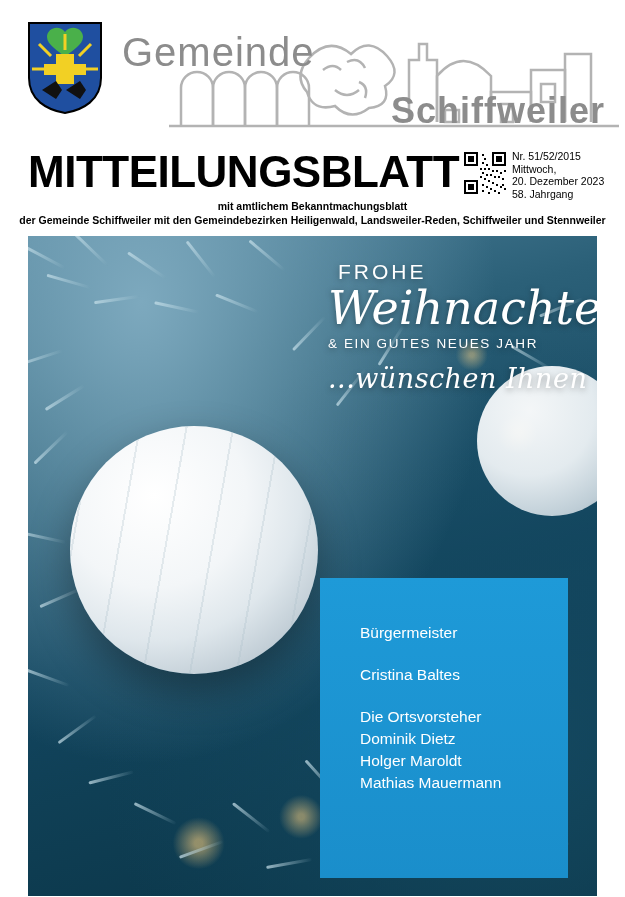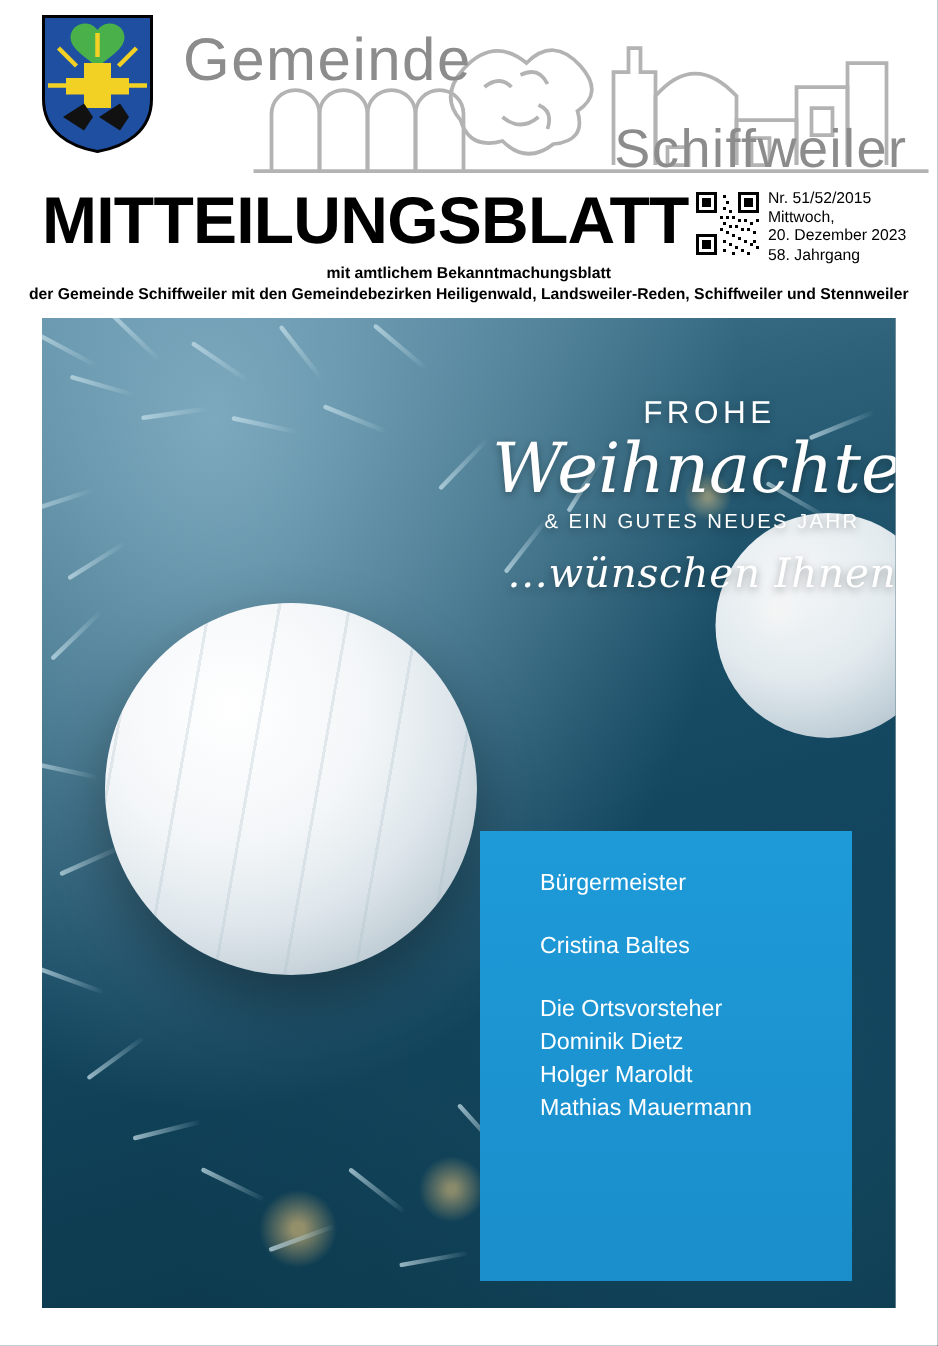--- a/index.html
+++ b/index.html
@@ -13,21 +13,21 @@
     font-family: "Liberation Sans", sans-serif;
     color: #000000;
     overflow: hidden;
     position: relative;
   }
 
   
   .masthead {
     position: relative;
     height: 124px;
-    margin: 0 14px;
+    margin: 12px 14px;
   }
 
   .coat-of-arms {
     position: absolute;
     left: 12px;
     top: 8px;
     width: 78px;
     height: 96px;
   }
 
@@ -40,21 +40,21 @@
     color: #8c8c8c;
     font-weight: 400;
   }
   .wordmark-bottom {
     position: absolute;
     right: 6px;
     top: 78px;
     font-size: 36px;
     letter-spacing: 1px;
     color: #8c8c8c;
-    font-weight: 400;
+    font-weight: 700;
   }
 
   .outline-art {
     position: absolute;
     left: 95px;
     top: 6px;
     width: 515px;
     height: 112px;
   }
 
@@ -177,23 +177,22 @@
     opacity: 0.95;
   }
 
   
   .greeting {
     position: absolute;
     left: 300px;
     top: 24px;
     width: 280px;
     color: #ffffff;
-    text-align: center;
+    text-align: left;
     text-shadow: 0 2px 6px rgba(0,0,0,0.35);
-    margin-top: 28px;
   }
   .greeting-frohe {
     font-size: 21px;
     letter-spacing: 3px;
     font-weight: 300;
     margin-left: 10px;
   }
   .greeting-main {
     font-family: "DejaVu Serif", serif;
     font-style: italic;
@@ -218,21 +217,21 @@
   
   .signature-box {
     position: absolute;
     left: 292px;
     top: 342px;
     width: 248px;
     height: 300px;
     background: #1f9ad6;
     background: linear-gradient(180deg, #1e9ad8 0%, #1a8ecb 100%);
     color: #ffffff;
-    padding: 24px 0 0 40px;
+    padding: 44px 0 0 40px;
     box-sizing: border-box;
   }
   .sig-group { margin-bottom: 20px; }
   .sig-line {
     font-size: 15.5px;
     line-height: 22px;
     font-weight: 400;
   }
 </style>
 </head>

